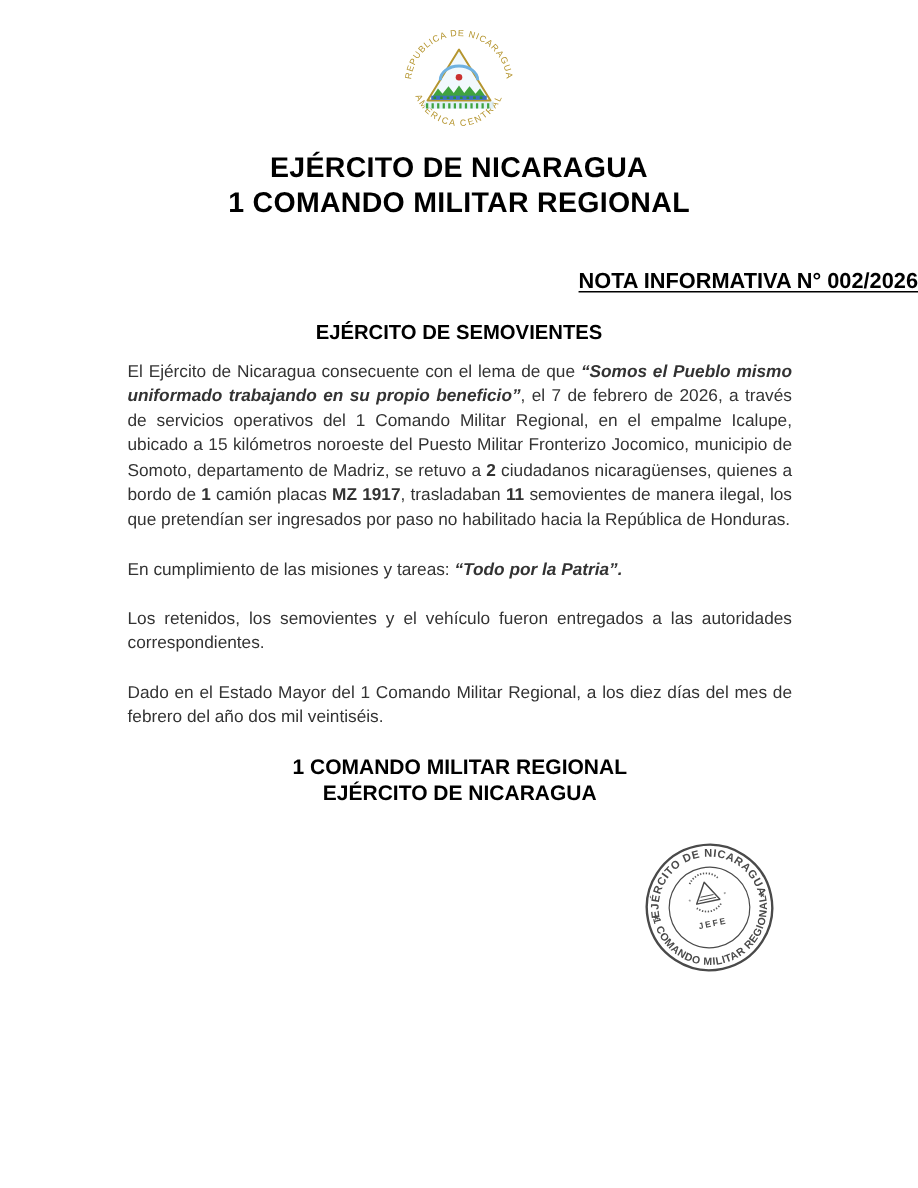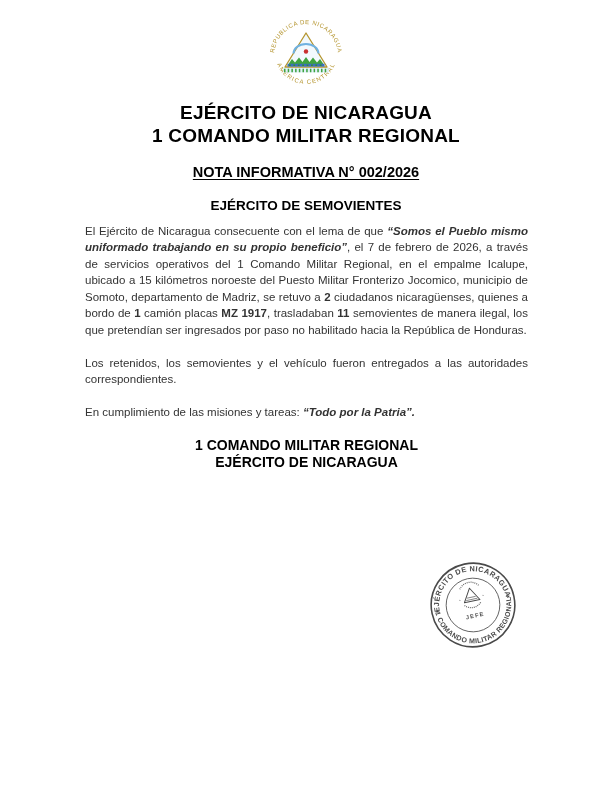--- a/index.html
+++ b/index.html
@@ -6,24 +6,24 @@
   .page{
     position:relative;
     width:612px;height:792px;
     background:#ffffff;
     font-family:"Liberation Sans","DejaVu Sans",sans-serif;
     overflow:hidden;
   }
   .coat{position:absolute;left:247px;top:20px;}
   .header{position:absolute;top:101px;left:0;right:0;text-align:center;color:#000;}
   .title-line{font-size:19px;font-weight:bold;line-height:23px;letter-spacing:.2px;}
-  .nota-line{margin-top:17px;font-size:14.5px;font-weight:bold;text-decoration:underline;text-underline-offset:2px;}
+  .nota-line{margin-top:33px;font-size:14.5px;font-weight:bold;text-decoration:underline;text-underline-offset:2px;text-align:right;}
   .subject-line{margin-top:18px;font-size:13.5px;font-weight:bold;}
   .body-text{
-    position:absolute;left:85px;top:223px;width:443px;
+    position:absolute;left:85px;top:240px;width:443px;
     font-size:11.5px;line-height:16.45px;text-align:justify;color:#333;
   }
   .body-text p{margin:0 0 16.45px 0;}
   .b{font-weight:bold;}
   .i{font-style:italic;}
   .signature{
     margin-top:0;text-align:center;font-weight:bold;font-size:14px;line-height:17px;color:#000;
   }
   .seal{position:absolute;left:429px;top:561px;transform:rotate(-12deg);}
   .seal text{font-family:"Liberation Sans","DejaVu Sans",sans-serif;}
@@ -60,22 +60,23 @@
   <div class="header">
     <div class="title-line">EJÉRCITO DE NICARAGUA</div>
     <div class="title-line">1 COMANDO MILITAR REGIONAL</div>
     <div class="nota-line">NOTA INFORMATIVA N° 002/2026</div>
     <div class="subject-line">EJÉRCITO DE SEMOVIENTES</div>
   </div>
 
   <div class="body-text">
     <div id="paragraphs">
         <p><span>El Ejército de Nicaragua consecuente con el lema de que </span><span class="b i">“Somos el Pueblo mismo uniformado trabajando en su propio beneficio”</span><span>, el 7 de febrero de 2026, a través de servicios operativos del 1 Comando Militar Regional, en el empalme Icalupe, ubicado a 15 kilómetros noroeste del Puesto Militar Fronterizo Jocomico, municipio de Somoto, departamento de Madriz, se retuvo a </span><span class="b">2</span><span> ciudadanos nicaragüenses, quienes a bordo de </span><span class="b">1</span><span> camión placas </span><span class="b">MZ 1917</span><span>, trasladaban </span><span class="b">11</span><span> semovientes de manera ilegal, los que pretendían ser ingresados por paso no habilitado hacia la República de Honduras.</span></p>
+        <p><span>En cumplimiento de las misiones y tareas: </span><span class="b i">“Todo por la Patria”.</span></p>
         <p><span>Los retenidos, los semovientes y el vehículo fueron entregados a las autoridades correspondientes.</span></p>
-        <p><span>En cumplimiento de las misiones y tareas: </span><span class="b i">“Todo por la Patria”.</span></p>
+        <p><span>Dado en el Estado Mayor del 1 Comando Militar Regional, a los diez días del mes de febrero del año dos mil veintiséis.</span></p>
       </div>
     <div class="signature">
       <div>1 COMANDO MILITAR REGIONAL</div>
       <div>EJÉRCITO DE NICARAGUA</div>
     </div>
   </div>
 
   <svg class="seal" width="88" height="88" viewBox="0 0 100 100">
     <defs>
       <path id="sealTop" d="M 11.5 50 A 38.5 38.5 0 0 1 88.5 50"></path>

